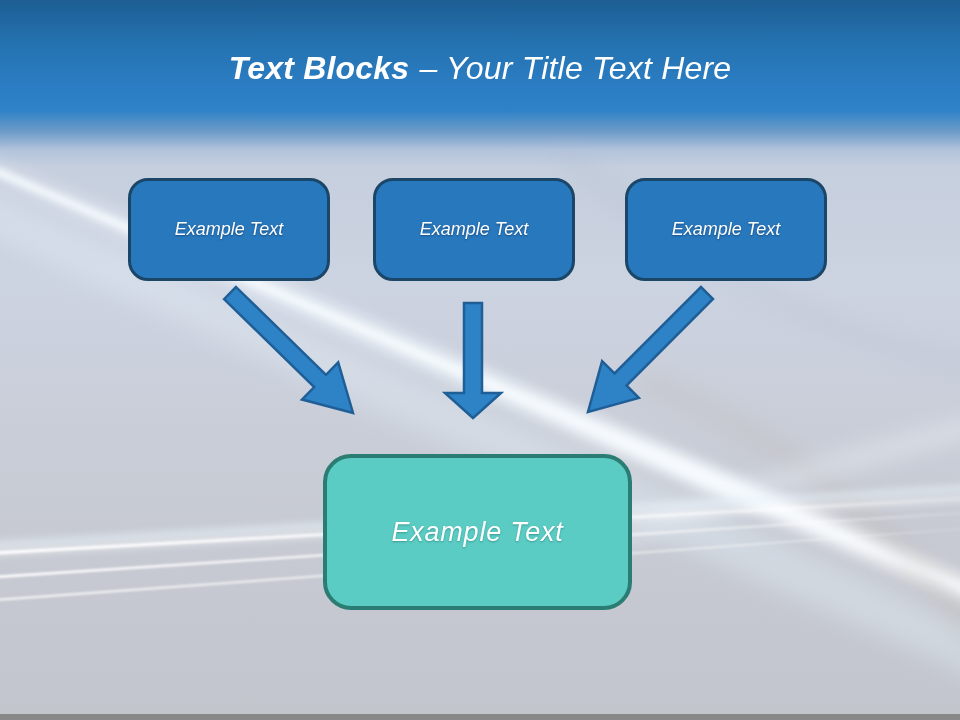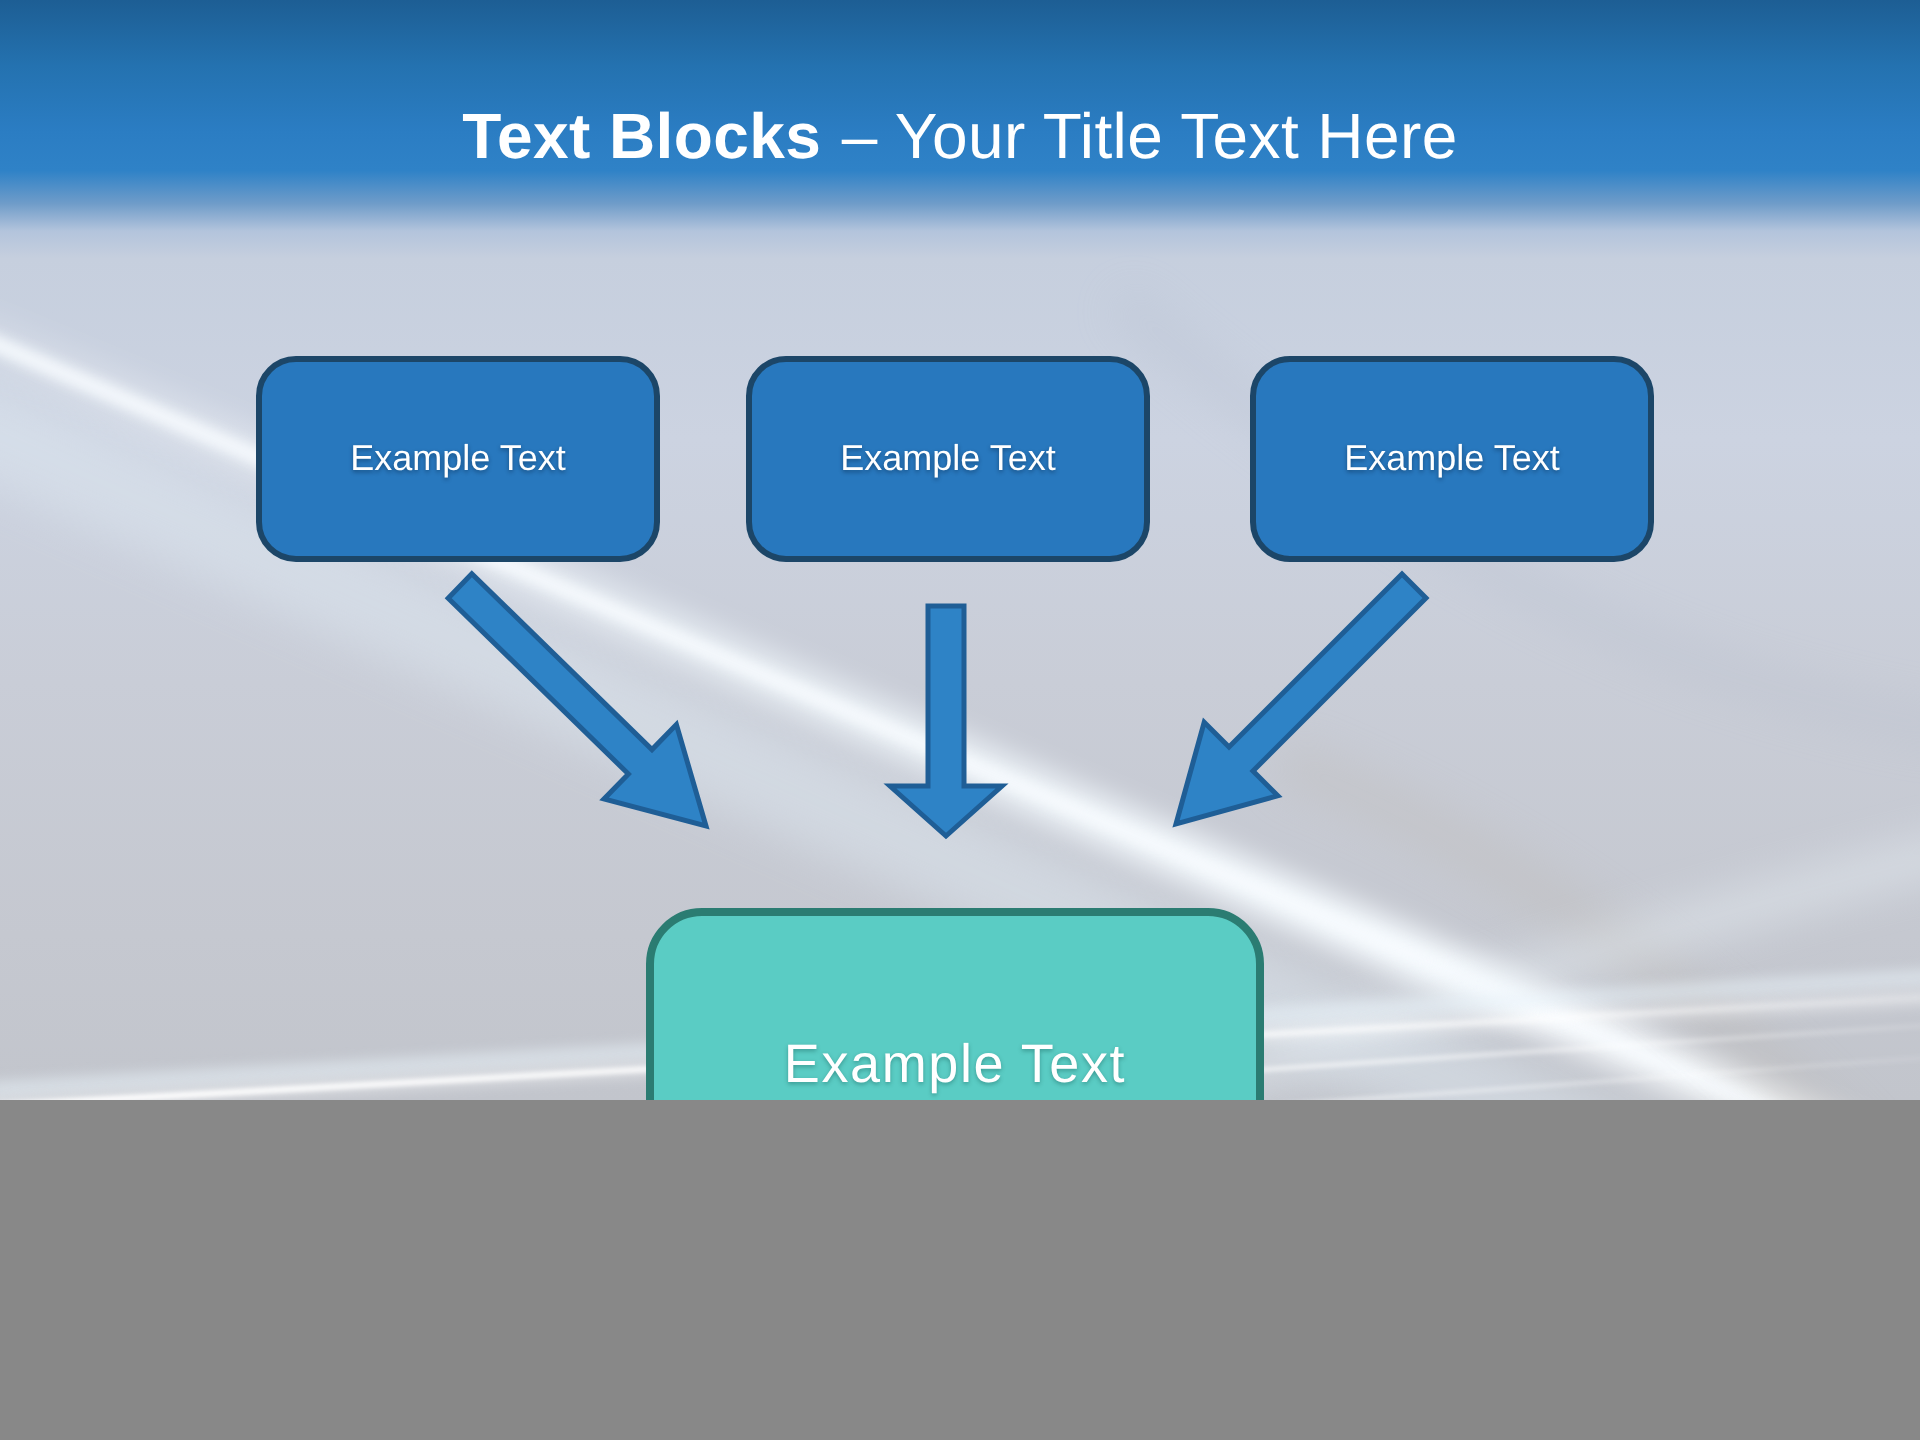--- a/index.html
+++ b/index.html
@@ -1,22 +1,23 @@
 <!DOCTYPE html>
 <html style="--title-text: #FFFFFF; --box-fill: #2878BE; --box-border: #1C4668; --arrow-fill: #2E83C6; --arrow-border: #1F5E96; --teal-fill: #5ACCC4; --teal-border: #2B7C72; --header-top: #1D5E94; --header-mid: #2C7EC4; --bg-light: #CBD3E1;"><head>
 <meta charset="utf-8">
 <style>
   html,body{margin:0;padding:0;background:#888;}
   .slide{
-    position:relative;width:960px;height:550px;overflow:hidden;
+    position:relative;width:960px;height:714px;overflow:hidden;
     font-family:"Liberation Sans","DejaVu Sans",sans-serif;
     background:linear-gradient(180deg,
       #1d5e94 0%, #2472b0 6%, #2b7dc3 12%, #2f82c7 15.5%,
       #6f9cc9 18.5%, #b3c4dc 21%, #c6cfde 23.5%,
       #ccd3e1 40%, #c9cdd7 62%, #c5c8d0 85%, #c2c5cc 100%);
+    font-style:italic;
   }
   .bg-fx{position:absolute;inset:0;z-index:1;pointer-events:none;}
   .title{
     position:absolute;top:50px;left:0;width:100%;z-index:3;
     text-align:center;color:var(--title-text,#fff);
     font-size:32px;font-weight:400;letter-spacing:.2px;
   }
   .title .b{font-weight:700;}
   .title .r{margin-left:.32em;}
   .top-box{

